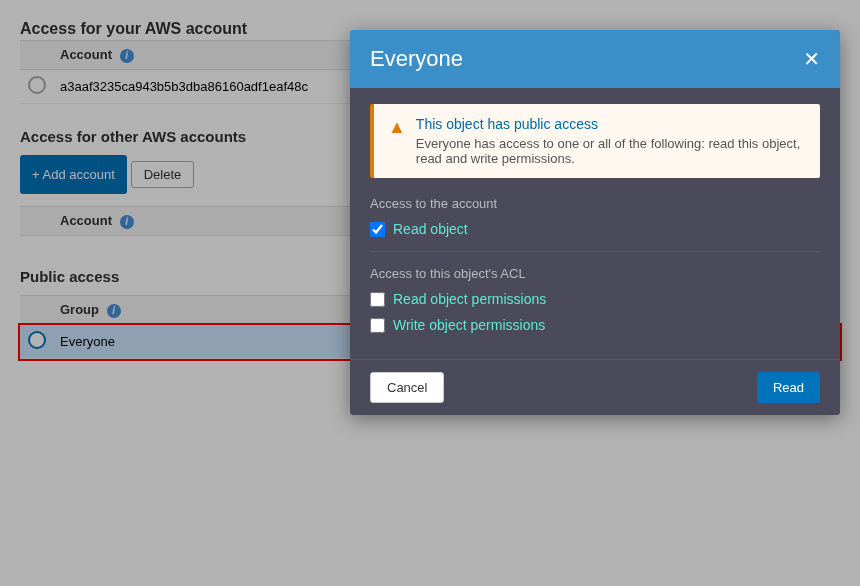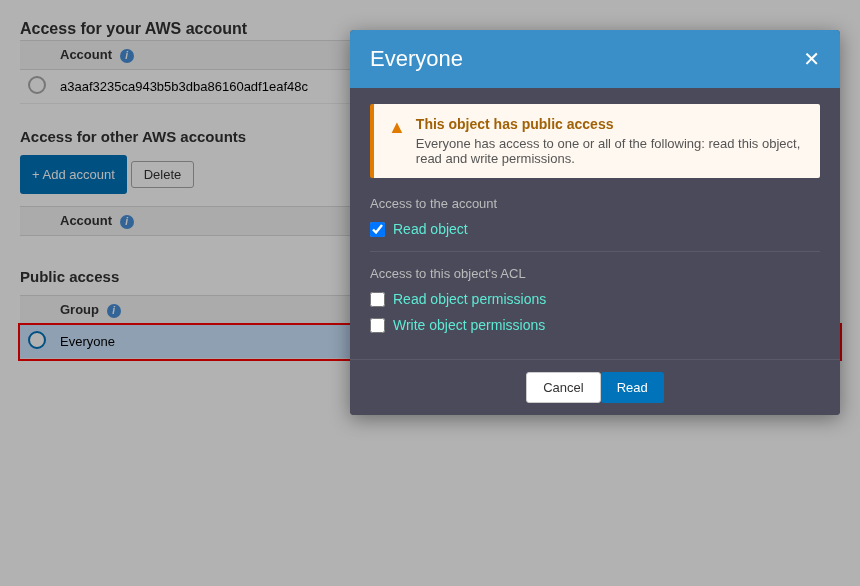--- a/index.html
+++ b/index.html
@@ -195,23 +195,23 @@
       font-size: 18px;
       flex-shrink: 0;
       margin-top: 1px;
     }
 
     .warning-text {
       color: #555;
     }
 
     .warning-text .warning-title {
-      color: #a16207;
+      color: #0369a1;
       font-size: 14px;
-      font-weight: bold;
+      font-weight: normal;
       margin-bottom: 4px;
     }
 
     .warning-text .warning-desc {
       font-size: 13px;
       color: #555;
     }
 
     .section-label {
       font-size: 13px;
@@ -241,21 +241,21 @@
     .divider {
       border: none;
       border-top: 1px solid #5a5a6a;
       margin: 14px 0;
     }
 
     .modal-footer {
       background: #4a4a5a;
       padding: 12px 20px;
       display: flex;
-      justify-content: center;
+      justify-content: space-between;
       border-top: 1px solid #5a5a6a;
     }
 
     .btn-cancel {
       background: #fff;
       color: #333;
       border: 1px solid #ccc;
       padding: 7px 16px;
       border-radius: 3px;
       font-size: 13px;

